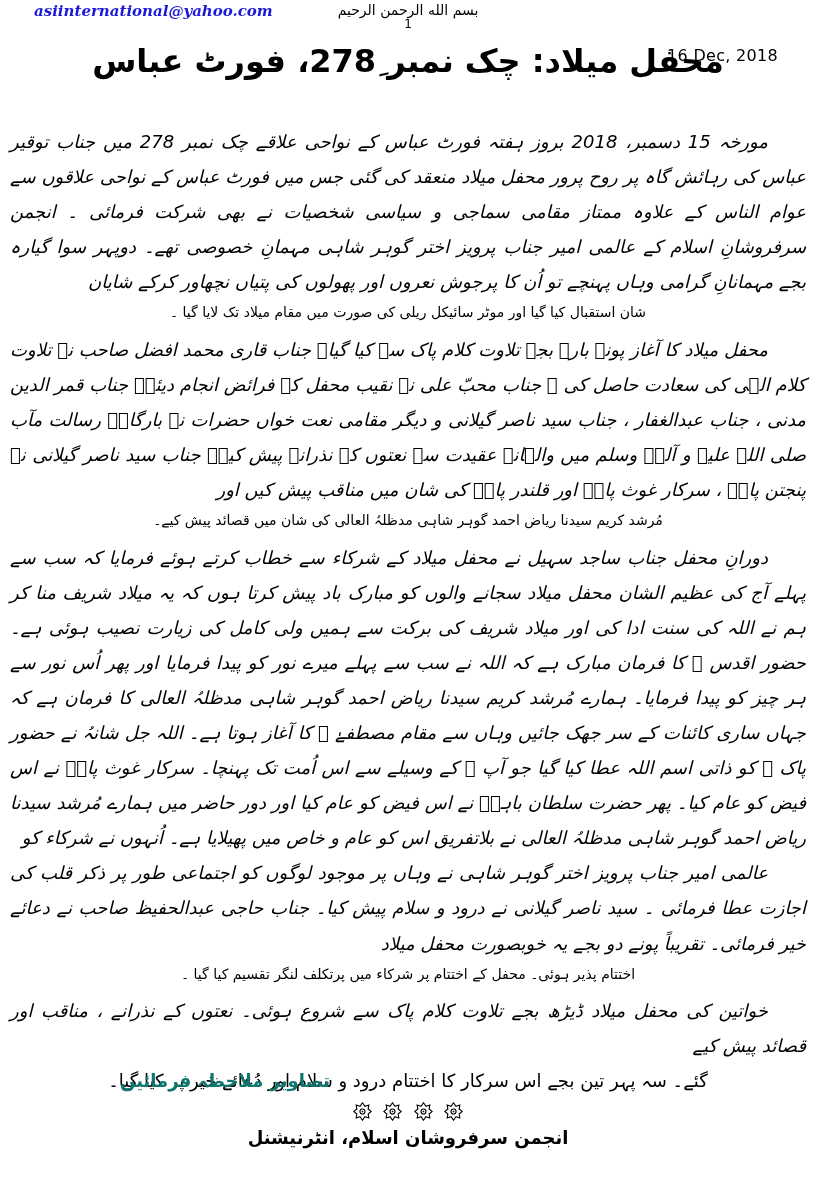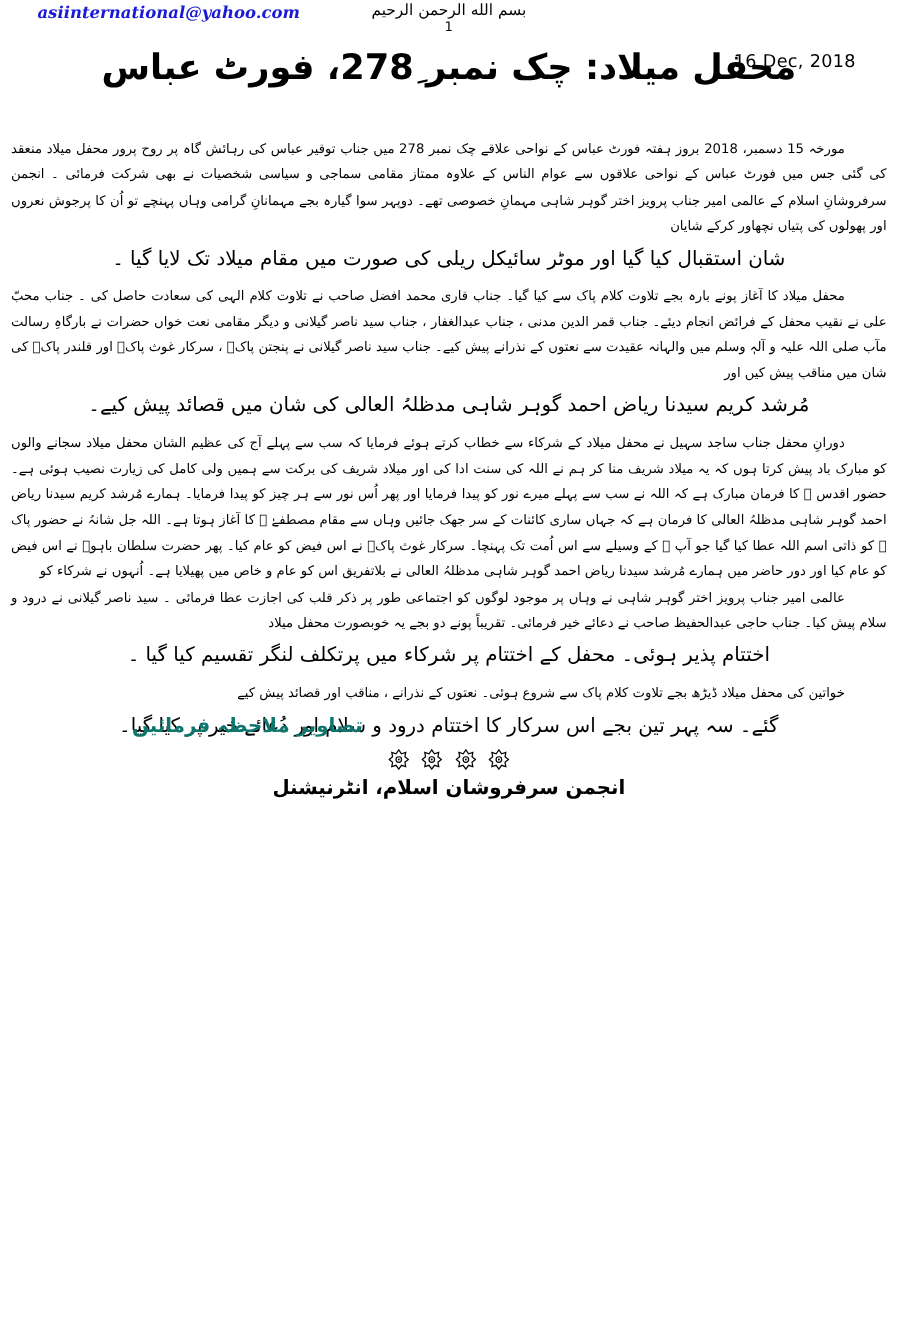--- a/index.html
+++ b/index.html
@@ -38,29 +38,30 @@
     position:absolute;left:0;right:0;top:2px;
     text-align:center;direction:rtl;
     font-size:32px;font-weight:bold;
     line-height:1.6;
   }
   
   .content{padding:4px 10px 0 10px;}
   .para{
     direction:rtl;
     text-align:justify;
-    font-size:12px;
+    font-size:18px;
     line-height:1.95;
     margin:0;
     text-indent:38px;
+    font-style:italic;
   }
   .para-last{
     direction:rtl;
     text-align:center;
-    font-size:18px;
+    font-size:14px;
     line-height:1.95;
     margin:0 0 5px 0;
   }
   .p5-row{
     position:relative;direction:rtl;
     font-size:18px;line-height:1.95;
     text-align:center;margin:0 0 2px 0;
   }
   .photos-link{
     position:absolute;left:110px;top:0;

